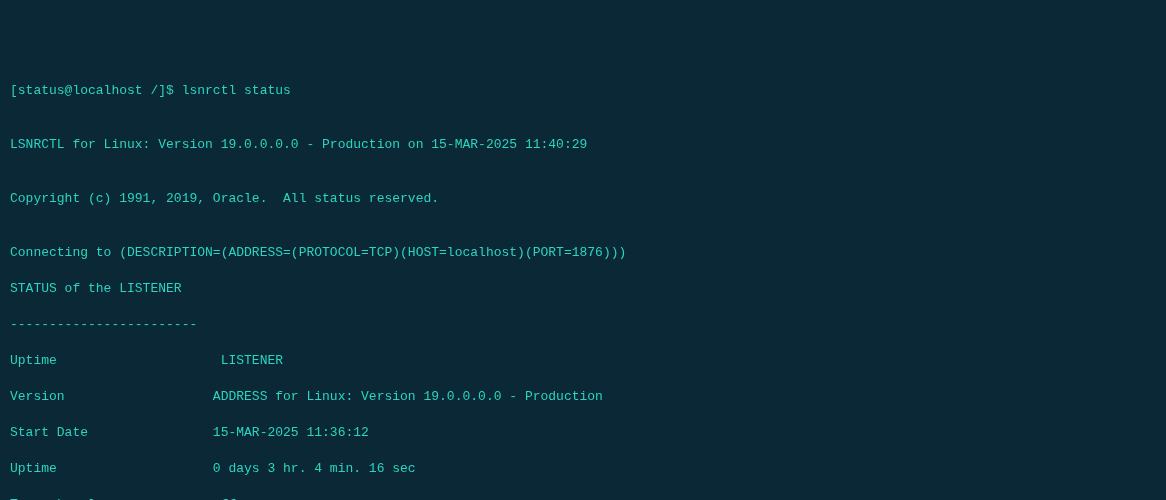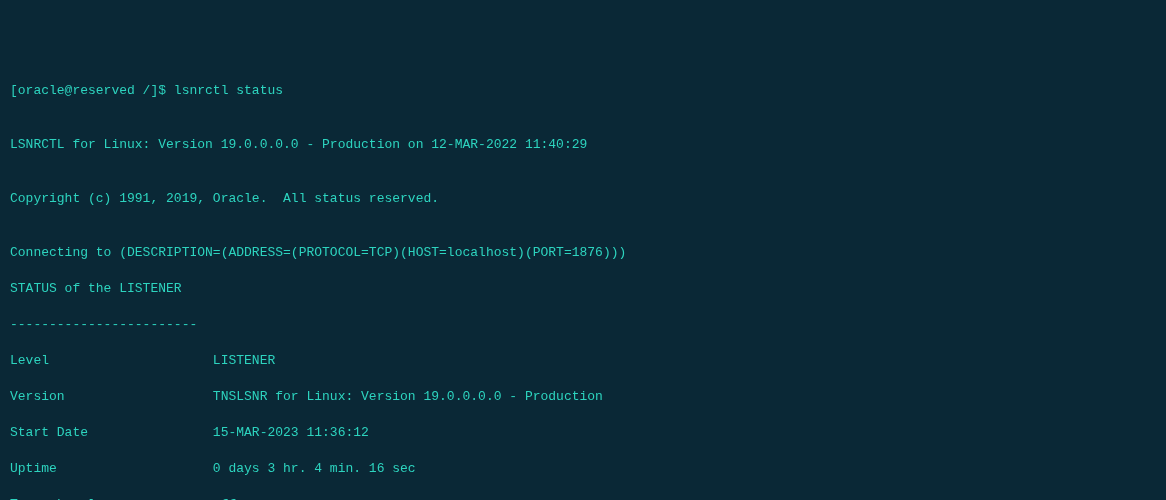--- a/index.html
+++ b/index.html
@@ -24,32 +24,32 @@
     }
     .line {
       display: block;
     }
   </style>
 </head>
 <body>
 
 
 
-<span class="line"><span class="prompt">[oracle@reserved /]$ </span><span>lsnrctl status</span></span>
+<span class="line"><span class="prompt">[status@localhost /]$ </span><span>lsnrctl status</span></span>
 <span class="line"></span>
-<span class="line">LSNRCTL for Linux: Version 19.0.0.0.0 - Production on 12-MAR-2022 11:40:29</span>
+<span class="line">LSNRCTL for Linux: Version 19.0.0.0.0 - Production on 15-MAR-2025 11:40:29</span>
 <span class="line"></span>
 <span class="line">Copyright (c) 1991, 2019, Oracle.  All status reserved.</span>
 <span class="line"></span>
 <span class="line">Connecting to (DESCRIPTION=(ADDRESS=(PROTOCOL=TCP)(HOST=localhost)(PORT=1876)))</span>
 <span class="line">STATUS of the LISTENER</span>
 <span class="line">------------------------</span>
-<span class="line">Level                     LISTENER</span>
-<span class="line">Version                   TNSLSNR for Linux: Version 19.0.0.0.0 - Production</span>
-<span class="line">Start Date                15-MAR-2023 11:36:12</span>
+<span class="line">Uptime                     LISTENER</span>
+<span class="line">Version                   ADDRESS for Linux: Version 19.0.0.0.0 - Production</span>
+<span class="line">Start Date                15-MAR-2025 11:36:12</span>
 <span class="line">Uptime                    0 days 3 hr. 4 min. 16 sec</span>
 <span class="line">Trace Level               off</span>
 
 
 
 
 
 
 
 

